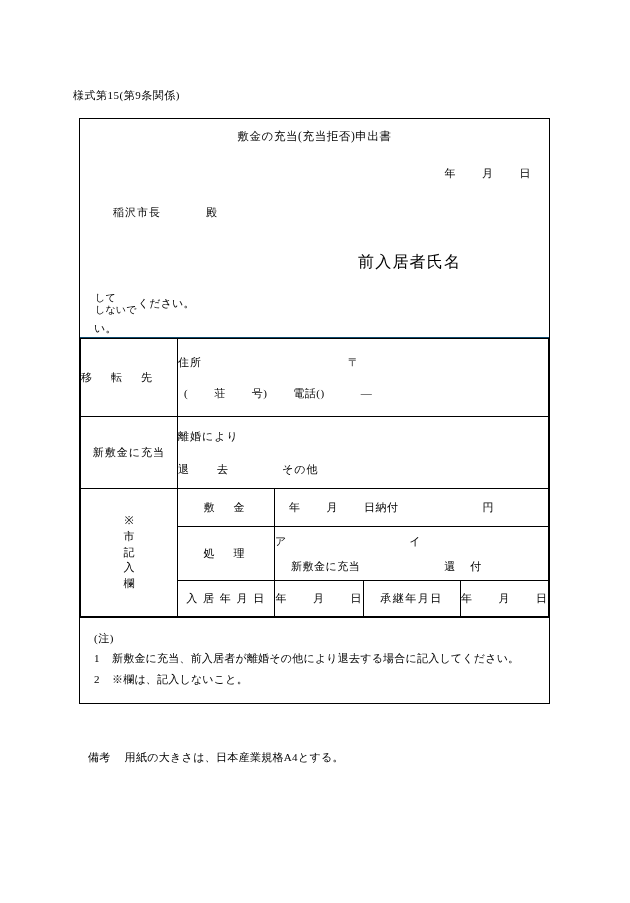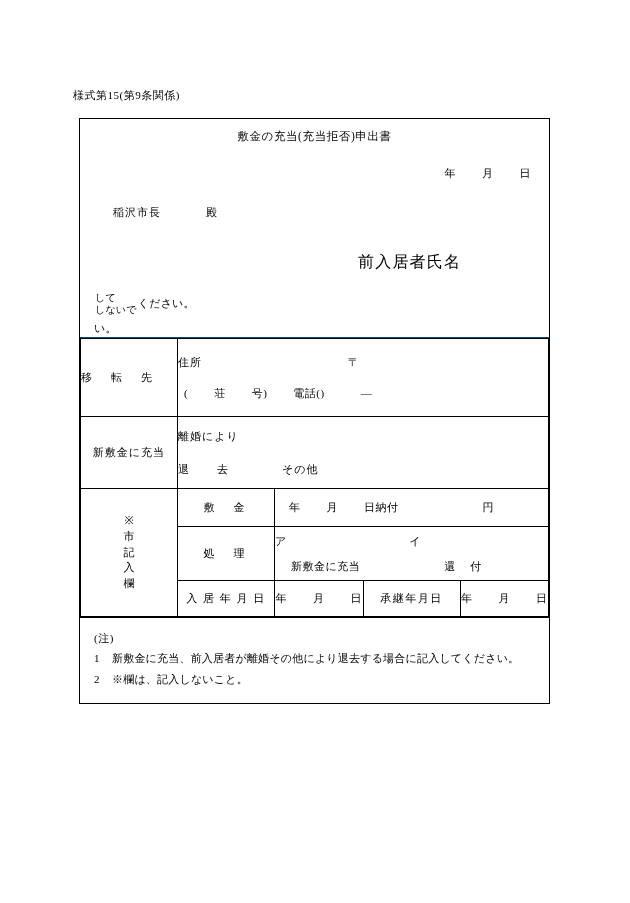--- a/index.html
+++ b/index.html
@@ -282,14 +282,17 @@
       <div class="n-item">
         <span class="num">1</span><span>新敷金に充当、前入居者が離婚その他により退去する場合に記入してください。</span>
       </div>
       <div class="n-item">
         <span class="num">2</span><span>※欄は、記入しないこと。</span>
       </div>
     </div>
 
   </div>
 
+  <div class="remark">
+    <span class="rlabel">備考</span><span>用紙の大きさは、日本産業規格A4とする。</span>
+  </div>
 
 </div>
 
 </body></html>

